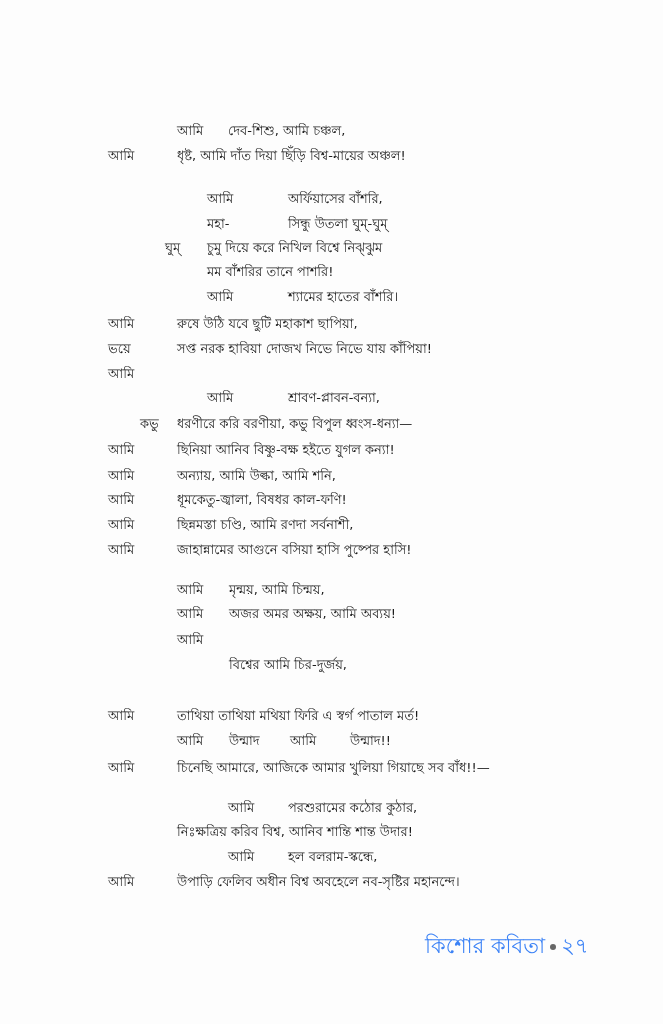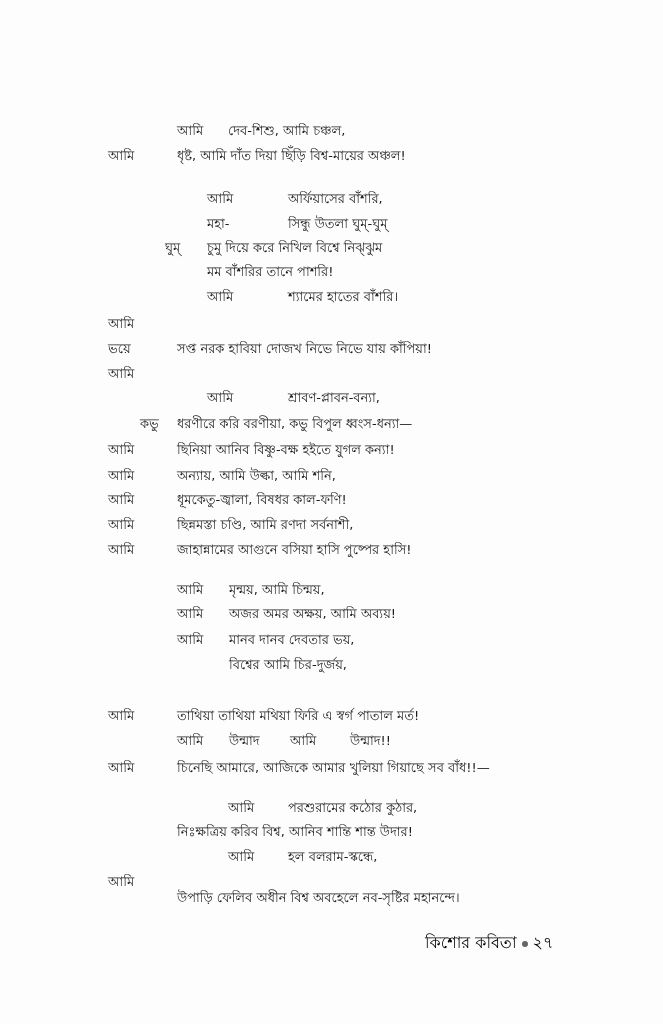--- a/index.html
+++ b/index.html
@@ -29,22 +29,22 @@
     }
     .seg {
       position: absolute;
       top: 0;
       white-space: nowrap;
     }
     .footer {
       position: absolute;
       top: 930px;
       left: 425px;
-      font-size: 16px;
-      color: #000000;
+      font-size: 21px;
+      color: #3b82f6;
       white-space: nowrap;
     }
     .footer .dot {
       display: inline-block;
       width: 6px; height: 6px;
       border-radius: 50%;
       background: #666;
       margin: 0 5px;
       vertical-align: middle;
     }
@@ -77,20 +77,21 @@
   </div>
   <div class="line" style="top:261px;left:0;width:663px;height:22px;">
     <span class="seg" style="left:207px;">মম বাঁশরির তানে পাশরি!</span>
   </div>
   <div class="line" style="top:286px;left:0;width:663px;height:22px;">
     <span class="seg" style="left:207px;">আমি</span>
     <span class="seg" style="left:288px;">শ্যামের হাতের বাঁশরি।</span>
   </div>
   <div class="line" style="top:313px;left:0;width:663px;height:22px;">
     <span class="seg" style="left:108px;">আমি</span>
+    <span class="seg" style="left:177px;">রুষে উঠি যবে ছুটি মহাকাশ ছাপিয়া,</span>
   </div>
   <div class="line" style="top:338px;left:0;width:663px;height:22px;">
     <span class="seg" style="left:108px;">ভয়ে</span>
     <span class="seg" style="left:177px;">সপ্ত নরক হাবিয়া দোজখ নিভে নিভে যায় কাঁপিয়া!</span>
   </div>
   <div class="line" style="top:363px;left:0;width:663px;height:22px;">
     <span class="seg" style="left:108px;">আমি</span>
   </div>
   <div class="line" style="top:387px;left:0;width:663px;height:22px;">
     <span class="seg" style="left:207px;">আমি</span>
@@ -124,21 +125,20 @@
   <div class="line" style="top:579px;left:0;width:663px;height:22px;">
     <span class="seg" style="left:177px;">আমি</span>
     <span class="seg" style="left:229px;">মৃন্ময়, আমি চিন্ময়,</span>
   </div>
   <div class="line" style="top:603px;left:0;width:663px;height:22px;">
     <span class="seg" style="left:177px;">আমি</span>
     <span class="seg" style="left:229px;">অজর অমর অক্ষয়, আমি অব্যয়!</span>
   </div>
   <div class="line" style="top:629px;left:0;width:663px;height:22px;">
     <span class="seg" style="left:177px;">আমি</span>
-    <span class="seg" style="left:229px;">মানব দানব দেবতার ভয়,</span>
   </div>
   <div class="line" style="top:654px;left:0;width:657px;height:22px;">
     <span class="seg" style="left:229px;">বিশ্বের আমি চির-দুর্জয়,</span>
   </div>
   <div class="line" style="top:705px;left:0;width:663px;height:22px;">
     <span class="seg" style="left:108px;">আমি</span>
     <span class="seg" style="left:177px;">তাথিয়া তাথিয়া মথিয়া ফিরি এ স্বর্গ পাতাল মর্ত!</span>
   </div>
   <div class="line" style="top:730px;left:0;width:663px;height:22px;">
     <span class="seg" style="left:177px;">আমি</span>
@@ -157,19 +157,19 @@
   </div>
   <div class="line" style="top:821px;left:0;width:536px;height:22px;">
     <span class="seg" style="left:177px;">নিঃক্ষত্রিয় করিব বিশ্ব, আনিব শান্তি শান্ত উদার!</span>
   </div>
   <div class="line" style="top:846px;left:0;width:663px;height:22px;">
     <span class="seg" style="left:228px;">আমি</span>
     <span class="seg" style="left:288px;">হল বলরাম-স্কন্ধে,</span>
   </div>
   <div class="line" style="top:871px;left:0;width:663px;height:22px;">
     <span class="seg" style="left:108px;">আমি</span>
-    <span class="seg" style="left:177px;margin-top:16px;">উপাড়ি ফেলিব অধীন বিশ্ব অবহেলে নব-সৃষ্টির মহানন্দে।</span>
+    <span class="seg" style="left:177px;">উপাড়ি ফেলিব অধীন বিশ্ব অবহেলে নব-সৃষ্টির মহানন্দে।</span>
   </div>
 
   <div class="footer">
     <span>কিশোর কবিতা</span><span class="dot"></span><span>২৭</span>
   </div>
 </div>
 
 </body></html>

